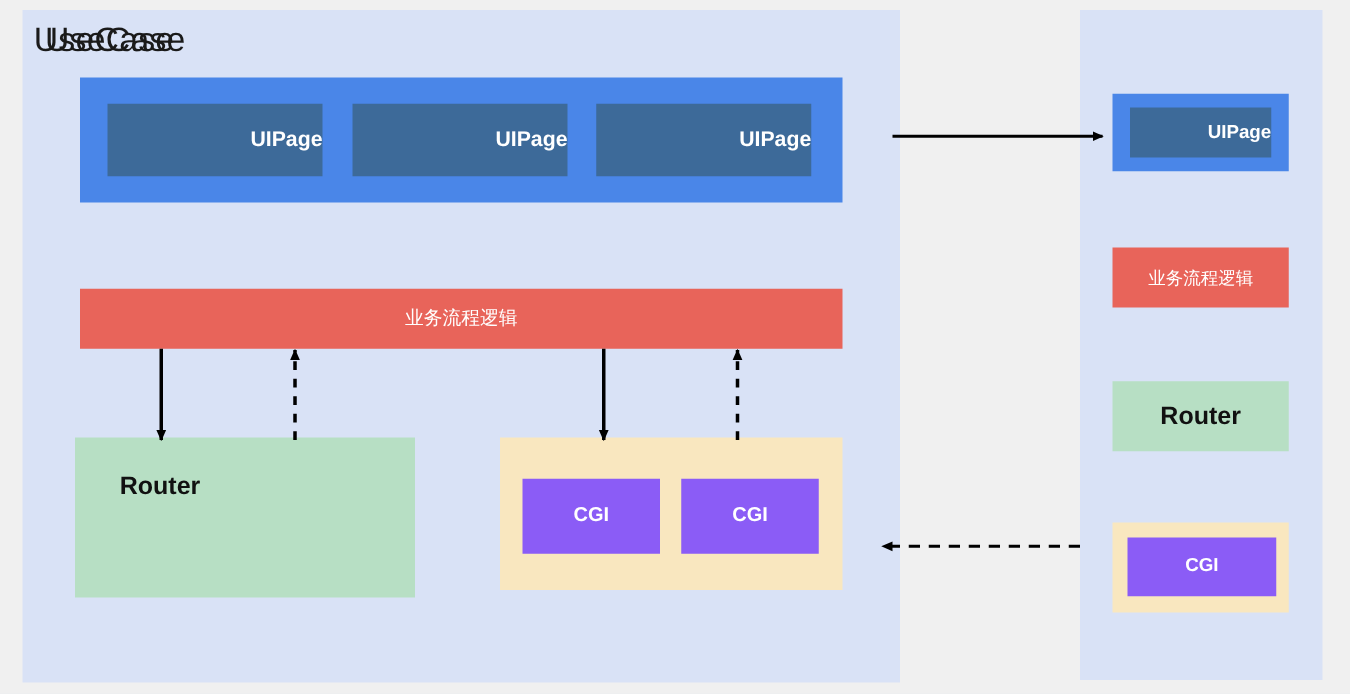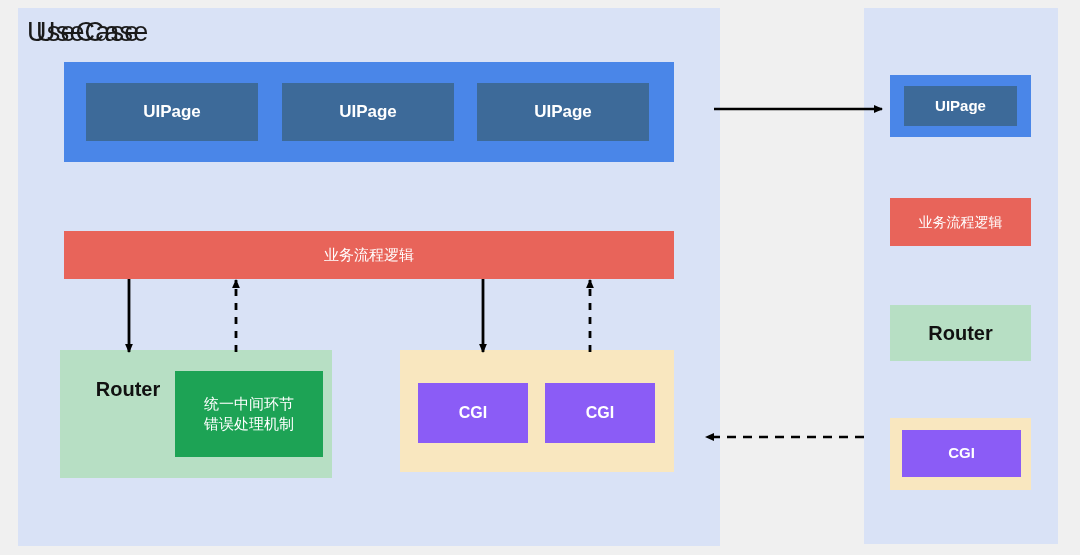--- a/index.html
+++ b/index.html
@@ -51,21 +51,21 @@
     justify-content: center;
     text-align: center;
   }
   .box-label {
     white-space: pre-line;
     line-height: 1.35;
   }
 
   
   .ui-band      { background: #4a86e8; }
-  .ui-page      { background: #3d6a99; color: #ffffff; font-size: 17px; font-weight: 700; }
+  .ui-page      { background: #3d6a99; color: #ffffff; font-size: 17px; font-weight: 700; justify-content: flex-end; }
 
   
   .biz-bar      { background: #e8645a; color: #ffffff; font-size: 15px; align-items: center; }
 
   
   .router-band  { background: #b7dfc4; }
   .router-label { color: #111111; font-size: 20px; font-weight: 700; }
   .mid-green    { background: #1da355; color: #ffffff; font-size: 15px; }
 
   
@@ -107,24 +107,20 @@
   <div class="box biz-bar" style="left:64px; top:231px; width:610px; height:48px;">
     <span class="box-label">业务流程逻辑</span>
   </div>
 
   <div class="box router-band" style="left:60px; top:350px; width:272px; height:128px;"></div>
 
   <div class="box router-label" style="left:80px; top:374px; width:96px; height:30px;">
     <span class="box-label">Router</span>
   </div>
 
-  <div class="box mid-green" style="left:175px; top:371px; width:148px; height:86px;">
-    <span class="box-label">统一中间环节
-错误处理机制</span>
-  </div>
 
   <div class="box cgi-band" style="left:400px; top:350px; width:274px; height:122px;"></div>
 
   <div class="box cgi-box" style="left:418px; top:383px; width:110px; height:60px;">
     <span class="box-label">CGI</span>
   </div>
 
   <div class="box cgi-box" style="left:545px; top:383px; width:110px; height:60px;">
     <span class="box-label">CGI</span>
   </div>

